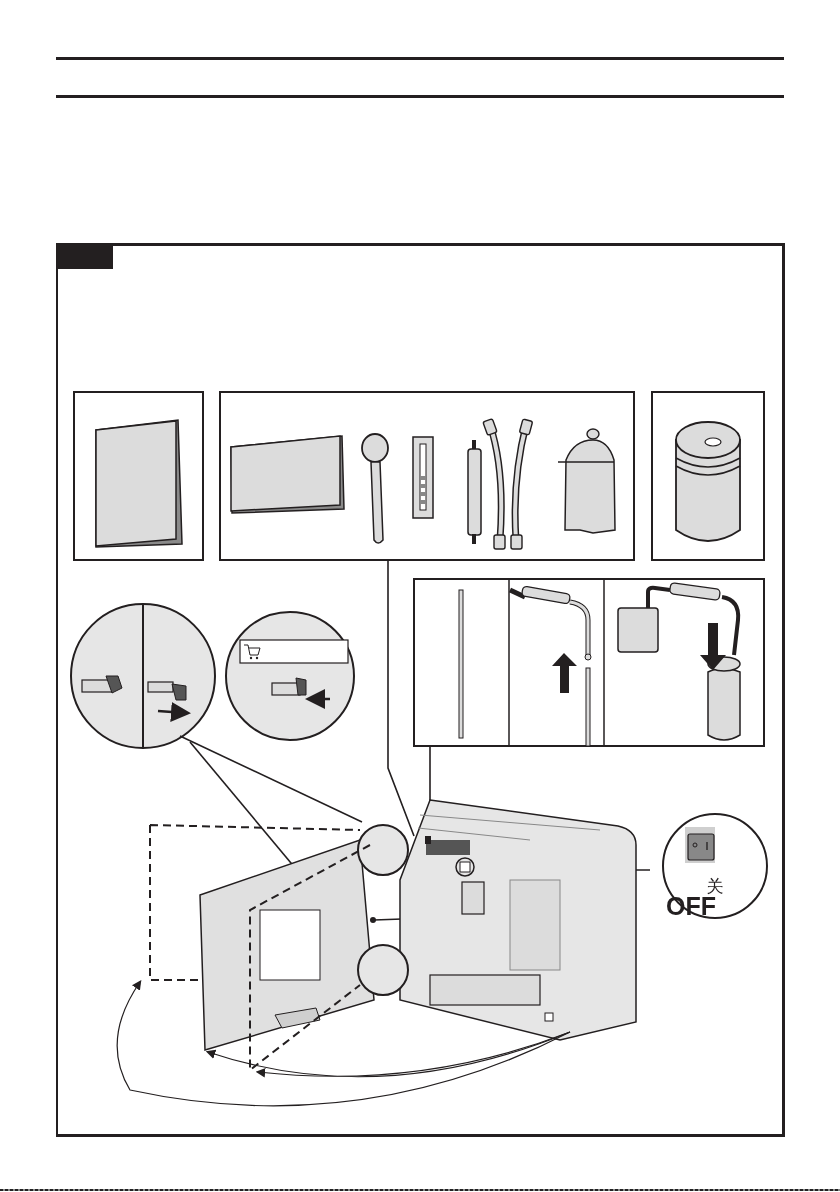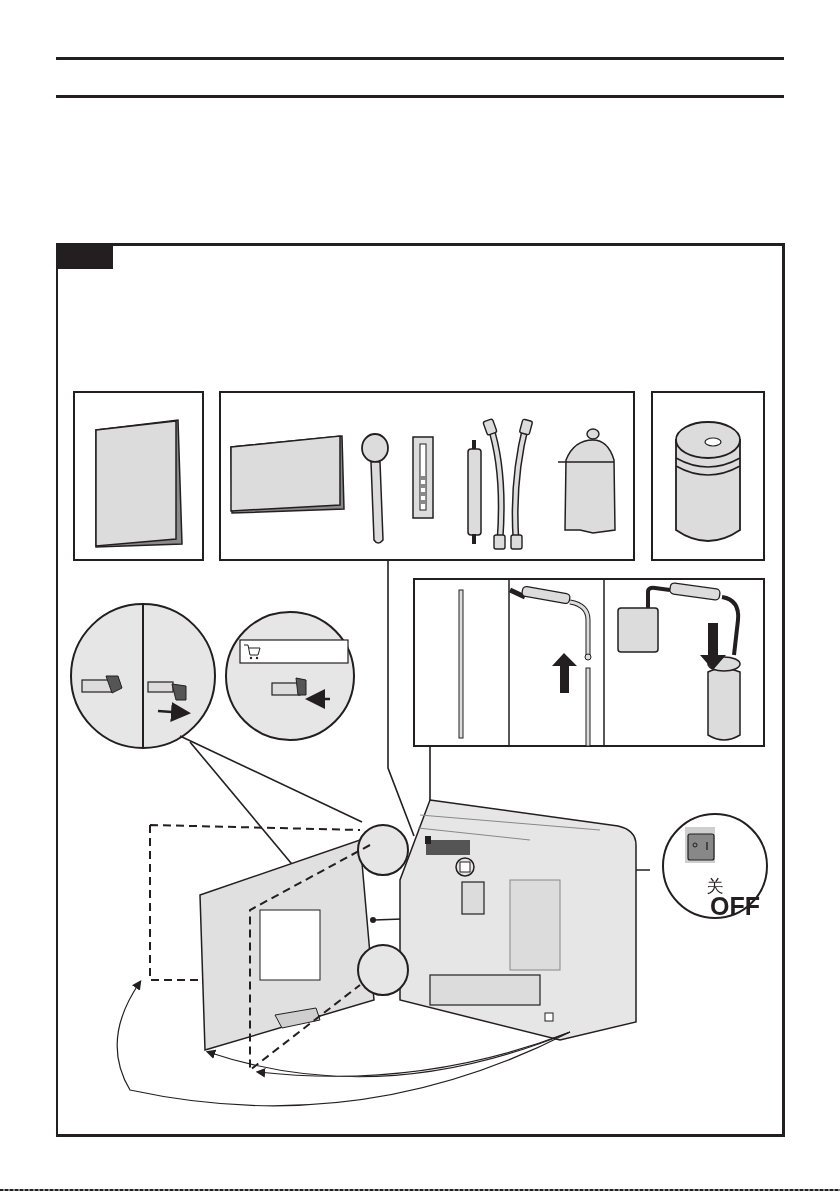--- a/index.html
+++ b/index.html
@@ -4,21 +4,21 @@
 <style>
   html,body{margin:0;padding:0;background:#fff;}
   body{width:840px;height:1192px;position:relative;overflow:hidden;font-family:"Liberation Sans",sans-serif;}
   .rule{position:absolute;left:56px;width:728px;height:3px;background:#231f20;}
   #rule-top{top:57px;}
   #rule-bottom{top:95px;}
   #panel{position:absolute;left:56px;top:243px;width:724px;height:888px;border:2px solid #231f20;border-top-width:3px;border-right-width:3px;border-bottom-width:3px;}
   #panel-tab{position:absolute;left:0;top:0;width:55px;height:23px;background:#231f20;}
   svg#art{position:absolute;left:0;top:0;}
   #off-cn{position:absolute;left:695px;top:875px;width:40px;text-align:center;font-size:17px;color:#231f20;font-family:"DejaVu Sans",sans-serif;}
-  #off-en{position:absolute;left:700px;top:892px;width:70px;text-align:center;font-size:25px;font-weight:bold;color:#231f20;font-family:"Liberation Sans",sans-serif;}
+  #off-en{position:absolute;left:656px;top:892px;width:70px;text-align:center;font-size:25px;font-weight:bold;color:#231f20;font-family:"Liberation Sans",sans-serif;}
   #footer-rule{position:absolute;left:0;top:1189px;width:840px;height:2px;background:repeating-linear-gradient(90deg,#222 0 3px,#888 3px 5px);}
 </style>
 </head>
 <body>
 
 <div class="rule" id="rule-top"></div>
 <div class="rule" id="rule-bottom"></div>
 
 <div id="panel">
   <div id="panel-tab"></div>

